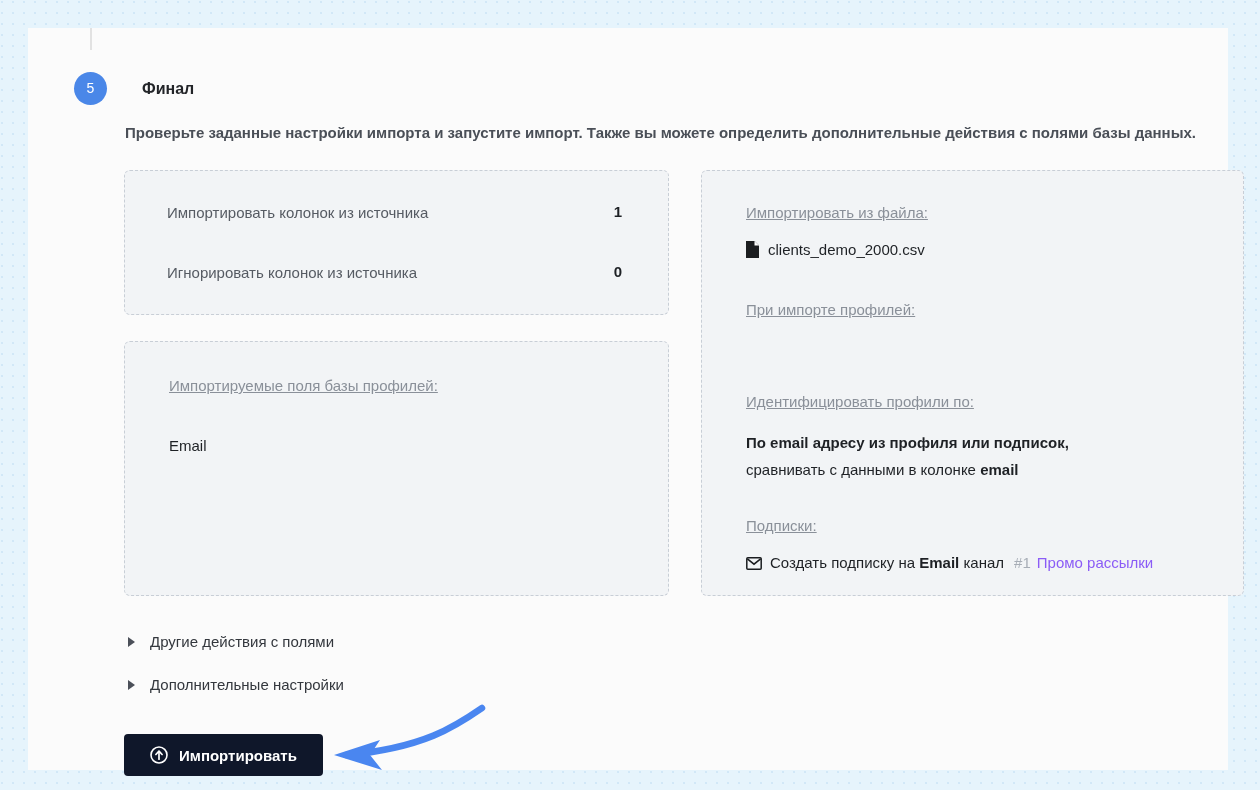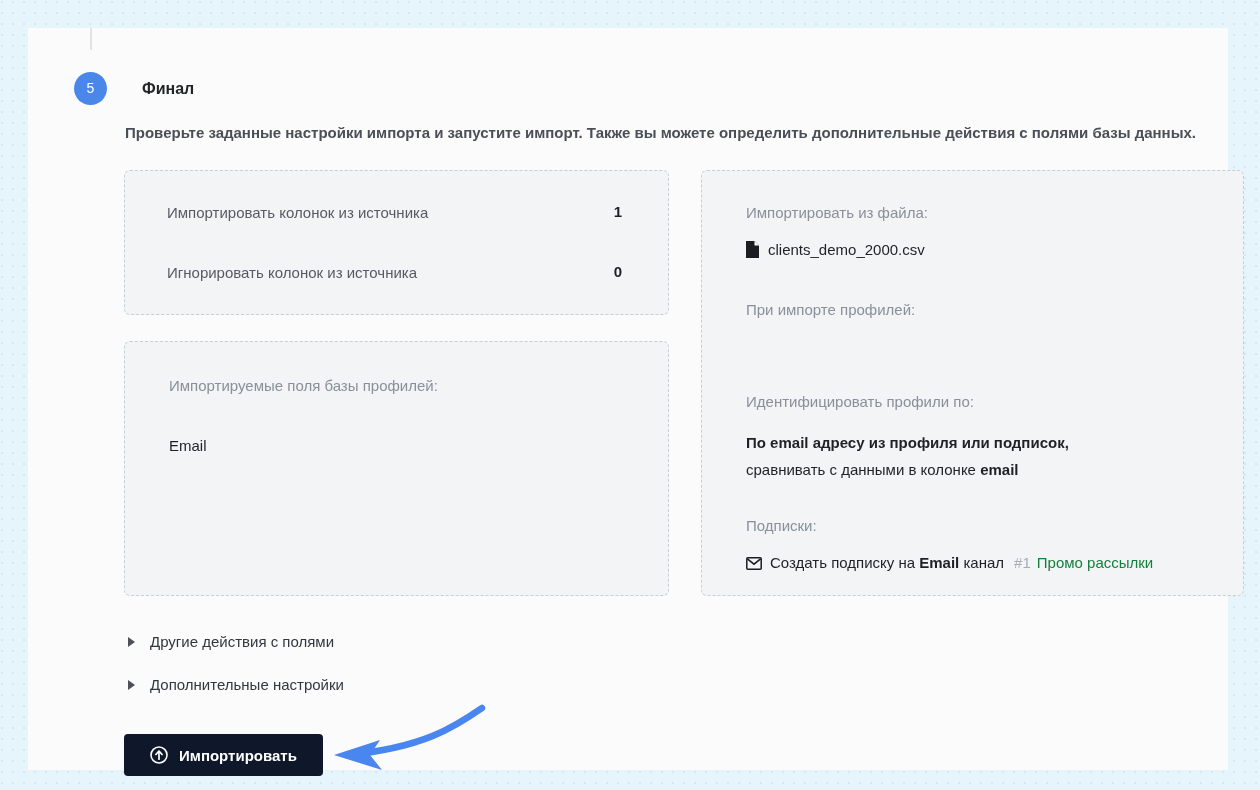--- a/index.html
+++ b/index.html
@@ -103,20 +103,21 @@
     color: #1e2125;
   }
   #kv-import  { top: 33px; }
   #kv-ignore  { top: 93px; }
 
   .card-label {
     position: absolute;
     left: 44px;
     font-size: 15px;
     color: #8a9099;
+    text-decoration: underline;
   }
   .card-value {
     position: absolute;
     left: 44px;
     font-size: 15px;
     color: #1e2125;
   }
   .card-value.bold { font-weight: bold; }
 
   #fields-label { top: 35px; }
@@ -145,21 +146,21 @@
     margin-right: 8px;
     display: inline-block;
     flex: none;
   }
   .sub-num {
     color: #a7adb6;
     margin-left: 10px;
     margin-right: 6px;
   }
   .sub-link {
-    color: #15803d;
+    color: #8b5cf6;
   }
   .nb { font-weight: bold; }
 
   
   .acc-row {
     position: absolute;
     left: 100px;
     display: flex;
     align-items: center;
     font-size: 15px;

